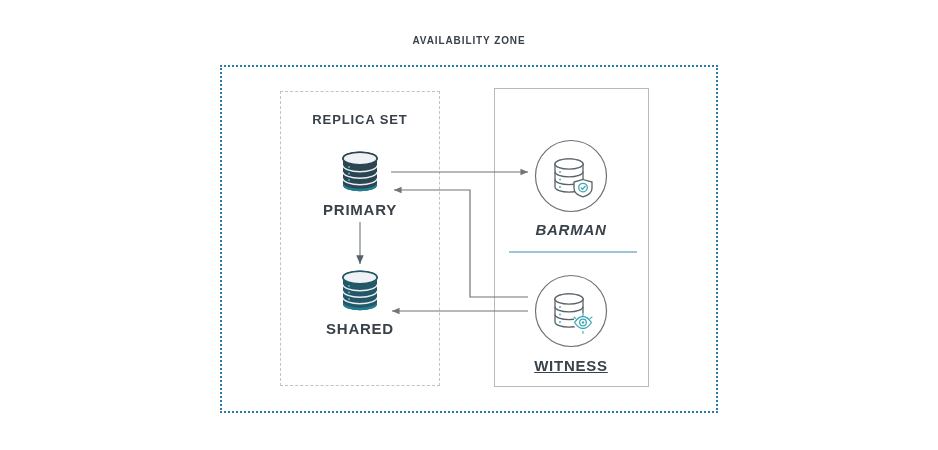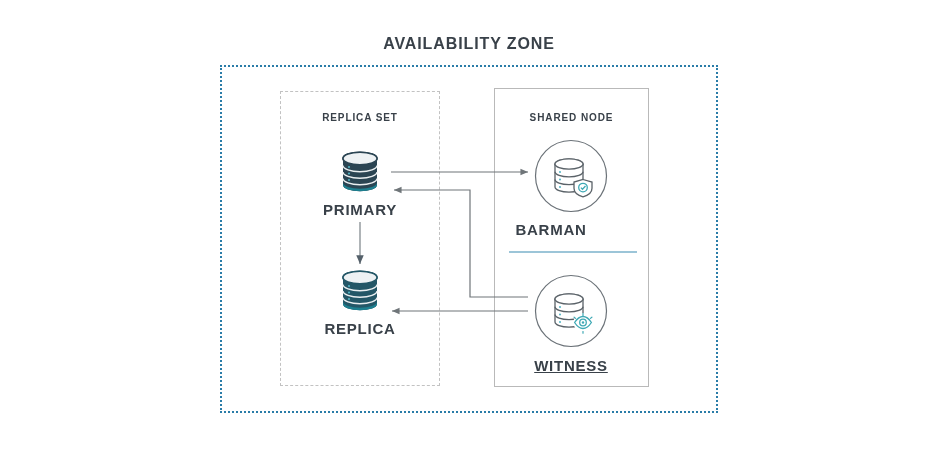--- a/index.html
+++ b/index.html
@@ -20,21 +20,21 @@
     top: 0;
     width: 938px;
     height: 450px;
   }
   #diagram-title {
     position: absolute;
     left: 0;
     top: 35px;
     width: 938px;
     text-align: center;
-    font-size: 16px;
+    font-size: 10px;
     font-weight: bold;
     letter-spacing: 0.9px;
     color: #394149;
   }
   #az-boundary {
     position: absolute;
     left: 220px;
     top: 65px;
     width: 498px;
     height: 348px;
@@ -55,21 +55,21 @@
     left: 494px;
     top: 88px;
     width: 155px;
     height: 299px;
     border: 1px solid #b9b9b9;
     box-sizing: border-box;
   }
   .group-title {
     position: absolute;
     text-align: center;
-    font-size: 10px;
+    font-size: 13px;
     font-weight: bold;
     letter-spacing: 0.9px;
     color: #394149;
     white-space: nowrap;
   }
   #replica-set-title {
     left: 280px;
     top: 112px;
     width: 160px;
   }
@@ -82,21 +82,21 @@
     position: absolute;
     text-align: center;
     font-size: 15px;
     font-weight: bold;
     letter-spacing: 0.75px;
     color: #394149;
     white-space: nowrap;
   }
   #primary-label   { left: 300px; top: 201px; width: 120px; }
   #replica-label   { left: 300px; top: 320px; width: 120px; }
-  #barman-label    { left: 491px; top: 221px; width: 120px; }
+  #barman-label    { left: 511px; top: 221px; width: 120px; font-style: italic; }
   #witness-label   { left: 511px; top: 357px; width: 120px; text-decoration: underline; }
 
   .db-icon {
     position: absolute;
     width: 44px;
     height: 46px;
   }
   #primary-icon { left: 338px; top: 151px; }
   #replica-icon { left: 338px; top: 270px; }
 
@@ -131,21 +131,20 @@
 <div id="diagram-root">
 
   <div id="diagram-title">AVAILABILITY ZONE</div>
 
   <div id="az-boundary"></div>
 
   <div id="replica-set-box"></div>
   <div class="group-title" id="replica-set-title">REPLICA SET</div>
 
   <div id="shared-node-box"></div>
-  <div class="group-title" id="shared-node-title">SHARED NODE</div>
 
   <div id="shared-divider"></div>
 
   <svg class="db-icon" id="primary-icon" viewBox="0 0 44 46">
     <ellipse cx="22" cy="7.5" rx="17" ry="6.2" fill="#e9eef0" stroke="#2b4553" stroke-width="1.6"></ellipse>
     <path d="M5 7.5 V34 a17 6.2 0 0 0 34 0 V7.5" fill="#2b4553"></path>
     <ellipse cx="22" cy="7.5" rx="17" ry="6.2" fill="#eef2f4" stroke="#2b4553" stroke-width="1.6"></ellipse>
     <g stroke="#e9eef0" stroke-width="1.4" fill="none">
       <path d="M5 14.5 a17 6.2 0 0 0 34 0"></path>
       <path d="M5 21 a17 6.2 0 0 0 34 0"></path>
@@ -215,21 +214,21 @@
     <circle cx="49" cy="48.5" r="1.2" fill="#3fa9b5"></circle>
     <g stroke="#3fa9b5" stroke-width="1.2" stroke-linecap="round">
       <path d="M49 41.4 v-2"></path>
       <path d="M49 57.6 v1.6"></path>
       <path d="M41.6 44.4 l-1.5 -1.2"></path>
       <path d="M56.4 44.4 l1.5 -1.2"></path>
     </g>
   </svg>
 
   <div class="node-label" id="primary-label">PRIMARY</div>
-  <div class="node-label" id="replica-label">REPLICA</div>
+  <div class="node-label" id="replica-label">SHARED</div>
   <div class="node-label" id="barman-label">BARMAN</div>
   <div class="node-label" id="witness-label">WITNESS</div>
 
   <svg id="connectors" viewBox="0 0 938 450">
     <defs>
       <marker id="arrow-right" viewBox="0 0 10 10" refX="9" refY="5" markerWidth="7" markerHeight="7" orient="auto-start-reverse">
         <path d="M 0 1.2 L 9 5 L 0 8.8 z" fill="#6f7579"></path>
       </marker>
       <marker id="arrow-left" viewBox="0 0 10 10" refX="9" refY="5" markerWidth="7" markerHeight="7" orient="auto-start-reverse">
         <path d="M 0 1.2 L 9 5 L 0 8.8 z" fill="#6f7579"></path>

